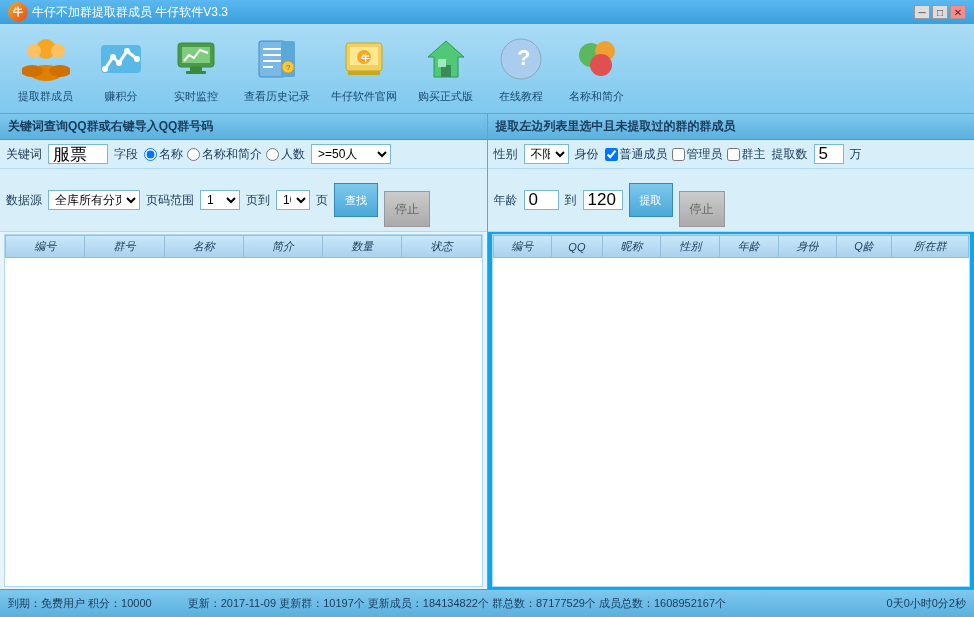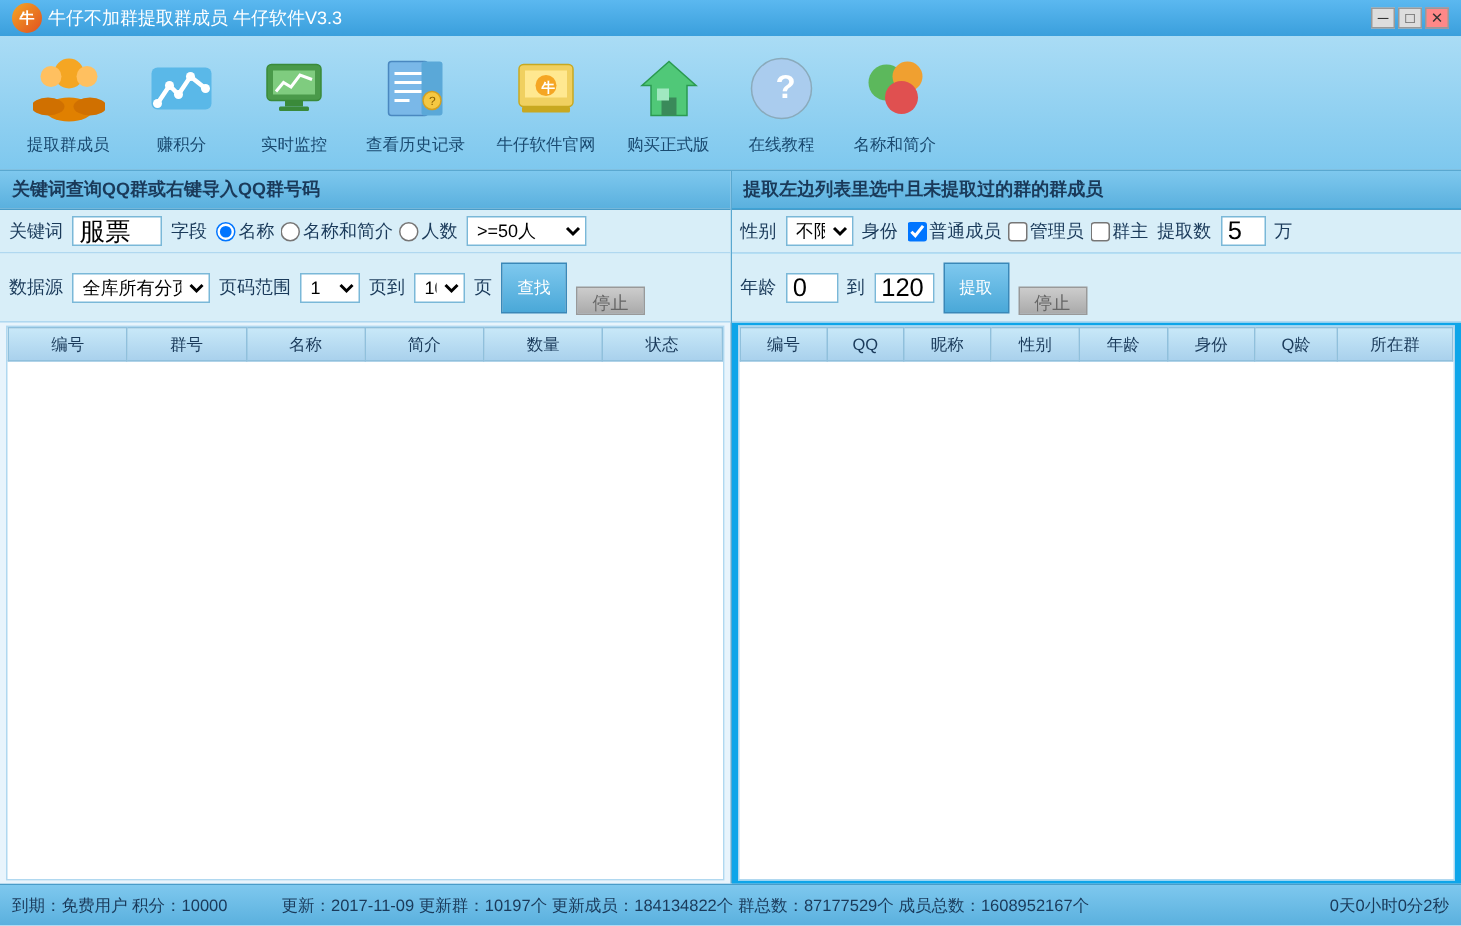--- a/index.html
+++ b/index.html
@@ -174,31 +174,32 @@
       white-space: nowrap;
     }
     .btn-disabled {
       background: linear-gradient(to bottom, #ccc, #aaa);
       border: 1px solid #999;
       color: #666;
       padding: 2px 10px;
       cursor: default;
       font-size: 12px;
       font-family: inherit;
-      height: 19px;
+      height: 36px;
       white-space: nowrap;
       margin-top: 18px;
     }
 
     .data-table {
       flex: 1;
       overflow: auto;
       background: white;
       border: 1px solid #b0d8f0;
       margin: 2px 4px;
+      font-style: italic;
     }
     table {
       width: 100%;
       border-collapse: collapse;
       font-size: 11px;
     }
     table thead tr {
       background: linear-gradient(to bottom, #c8e8f8, #a8d0ec);
     }
     table th {

